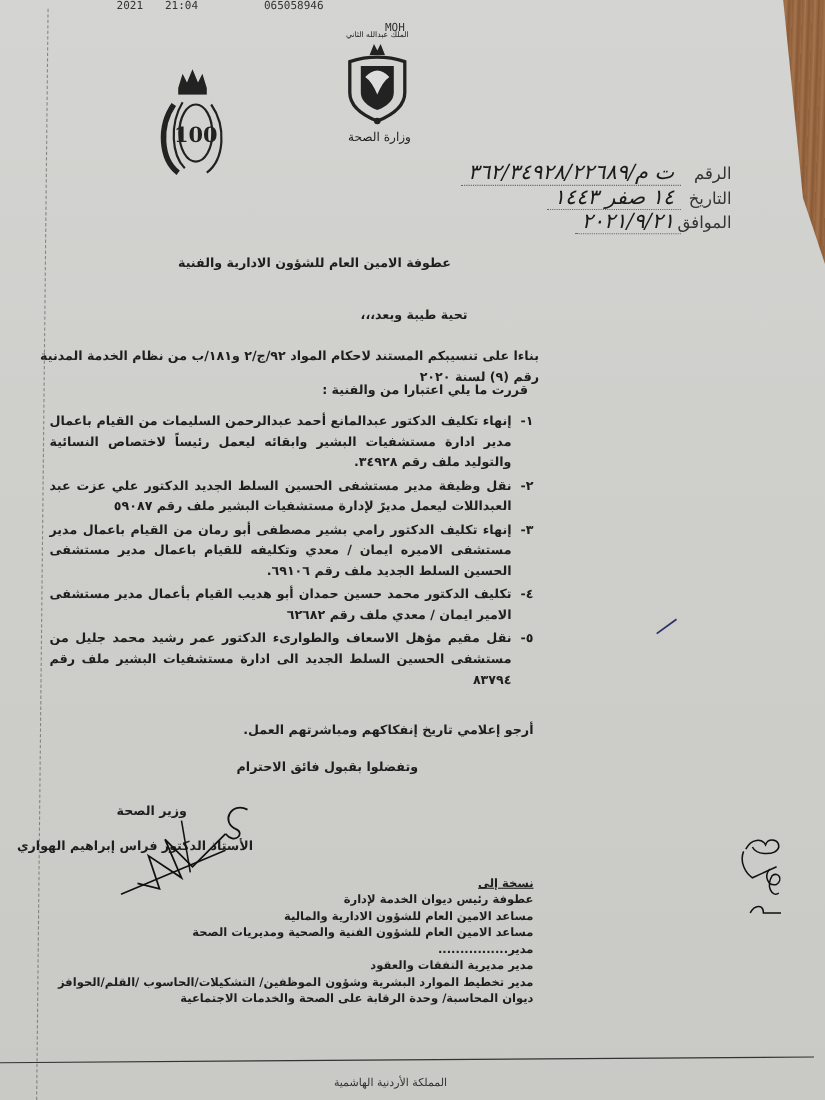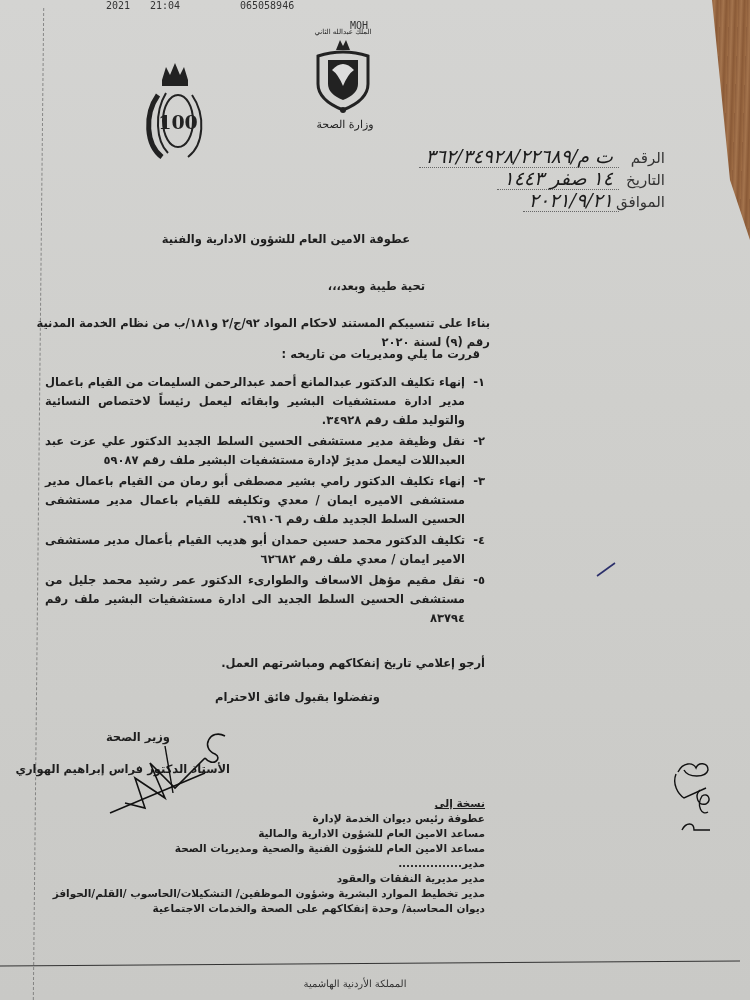--- a/index.html
+++ b/index.html
@@ -143,21 +143,21 @@
     </div>
     <div class="refrow">
       <span class="lbl">الموافق</span>
       <span class="val">٢٠٢١/٩/٢١</span>
     </div>
   </div>
 
   <div class="body-text addressee">عطوفة الامين العام للشؤون الادارية والفنية</div>
   <div class="body-text greeting">تحية طيبة وبعد،،،</div>
   <div class="body-text preamble">بناءا على تنسيبكم المستند لاحكام المواد ٩٢/ج/٢ و١٨١/ب من نظام الخدمة المدنية رقم (٩) لسنة ٢٠٢٠</div>
-  <div class="body-text decided">قررت ما يلي ومديريات من تاريخه :</div>
+  <div class="body-text decided">قررت ما يلي اعتبارا من والفنية :</div>
 
   <ol class="body-text items">
     <li>
       <span class="num">١-</span>
       <span class="txt">إنهاء تكليف الدكتور عبدالمانع أحمد عبدالرحمن السليمات من القيام باعمال مدير ادارة مستشفيات البشير وابقائه ليعمل رئيساً لاختصاص النسائية والتوليد ملف رقم ٣٤٩٢٨.</span>
     </li>
     <li>
       <span class="num">٢-</span>
       <span class="txt">نقل وظيفة مدير مستشفى الحسين السلط الجديد الدكتور علي عزت عبد العبداللات ليعمل مديرً لإدارة مستشفيات البشير ملف رقم ٥٩٠٨٧</span>
     </li>
@@ -200,19 +200,19 @@
 
   <div class="cc-block">
     <div class="cc-title">نسخة إلى</div>
     <ul class="cc-list">
       <li>عطوفة رئيس ديوان الخدمة لإدارة</li>
       <li>مساعد الامين العام للشؤون الادارية والمالية</li>
       <li>مساعد الامين العام للشؤون الفنية والصحية ومديريات الصحة</li>
       <li>مدير................</li>
       <li>مدير مديرية النفقات والعقود</li>
       <li>مدير تخطيط الموارد البشرية وشؤون الموظفين/ التشكيلات/الحاسوب /القلم/الحوافز</li>
-      <li>ديوان المحاسبة/ وحدة إنفكاكهم على الصحة والخدمات الاجتماعية</li>
+      <li>ديوان المحاسبة/ وحدة الرقابة على الصحة والخدمات الاجتماعية</li>
     </ul>
   </div>
 
   <div class="footer-line"></div>
   <div class="footer-label">المملكة الأردنية الهاشمية</div>
 </div>
 
 </body></html>

